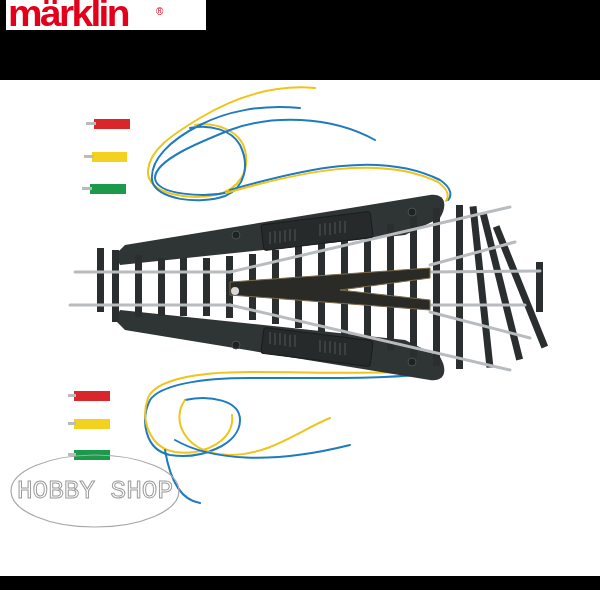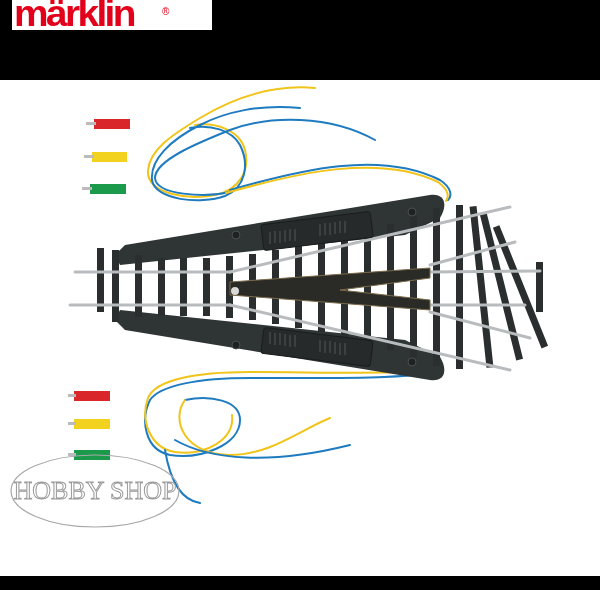--- a/index.html
+++ b/index.html
@@ -1,24 +1,24 @@
 <!DOCTYPE html>
 <html><head>
 <meta charset="utf-8">
 <style>
   html, body { margin: 0; padding: 0; background: #000; }
   body { width: 600px; height: 590px; position: relative; overflow: hidden; font-family: "Liberation Sans", sans-serif; }
   .top-band { position: absolute; left: 0; top: 0; width: 600px; height: 80px; background: #000; }
-  .brand-logo { position: absolute; left: 12px; top: 0; width: 200px; height: 30px; background: #fff; }
+  .brand-logo { position: absolute; left: 6px; top: 0; width: 200px; height: 30px; background: #fff; }
   .brand-text { position: absolute; left: 2px; top: -6px; font-family: "Liberation Sans", sans-serif; font-weight: bold; font-size: 37px; letter-spacing: -2.5px; color: #e2001a; line-height: 40px; transform: scaleX(1.05); transform-origin: left; }
   .brand-reg { position: absolute; left: 150px; top: 6px; font-size: 10px; color: #e2001a; }
   .photo { position: absolute; left: 0; top: 80px; width: 600px; height: 496px; background: #fff; }
   .bottom-band { position: absolute; left: 0; top: 576px; width: 600px; height: 14px; background: #000; }
   .watermark { position: absolute; left: 10px; top: 455px; width: 170px; height: 72px; }
-  .watermark-text { position: absolute; left: 0; top: 0; width: 170px; height: 72px; line-height: 72px; text-align: center; font-family: Liberation Serif, serif; font-size: 26px; color: #fff; -webkit-text-stroke: 1px #9a9a9a; letter-spacing: 0px; }
+  .watermark-text { position: absolute; left: 0; top: 0; width: 170px; height: 72px; line-height: 72px; text-align: center; font-family: Liberation Mono, monospace; font-size: 26px; color: #fff; -webkit-text-stroke: 1px #9a9a9a; letter-spacing: 0px; }
   svg { position: absolute; left: 0; top: 0; }
 </style>
 </head>
 <body>
 
 <div class="top-band"></div>
 
 <div class="brand-logo">
   <span class="brand-text">märklin</span>
   <span class="brand-reg">®</span>

